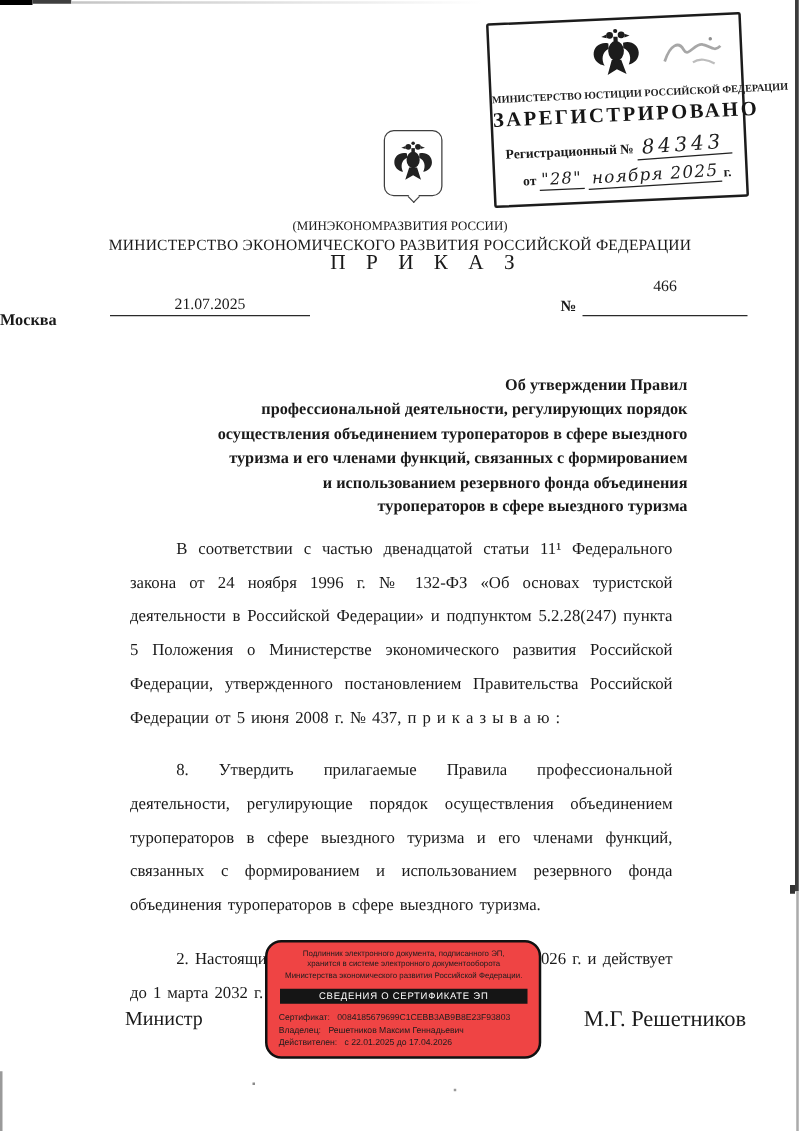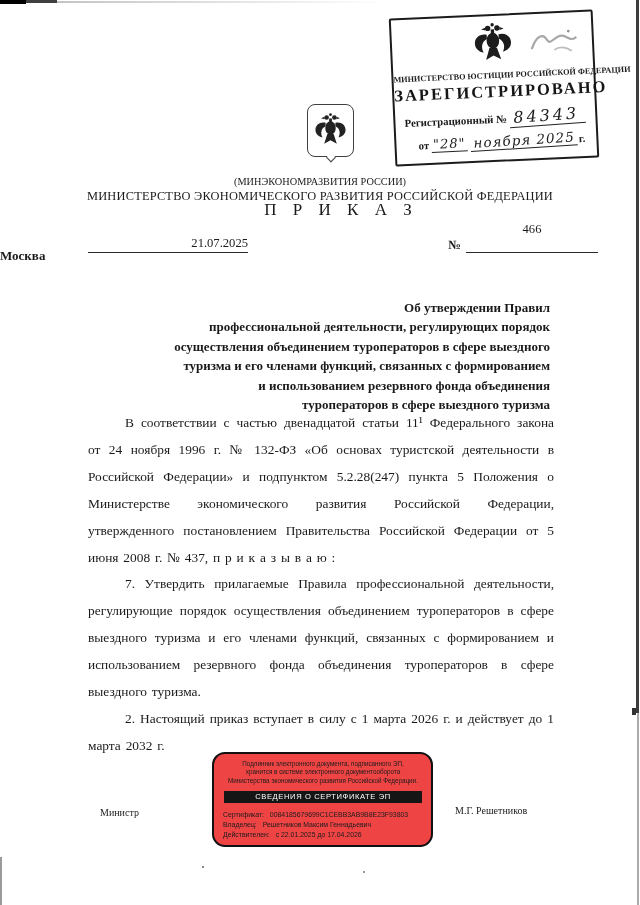--- a/index.html
+++ b/index.html
@@ -78,21 +78,21 @@
   }
   .hdr-doctype {
     position:absolute; left:0; top:200px; width:100%; text-align:center;
     font-size:17px; font-weight:normal; letter-spacing:6px;margin-left:21px;
   }
   .date-row {
     position:absolute; left:88px; top:222px; width:510px;
     display:flex; justify-content:space-between; align-items:flex-end; font-size:12.6px;
   }
   .date-underlined {
-    display:inline-block; width:160px; text-align:right;
+    display:inline-block; width:160px; text-align:center;
     border-bottom:1.3px solid #2a2a2a; padding-bottom:1px;
   }
   .num-group { display:flex; align-items:flex-end; }
   .num-sign { font-weight:bold; margin-right:5px; }
   .num-underlined {
     display:inline-block; width:132px; text-align:center;
     border-bottom:1.3px solid #2a2a2a; padding-bottom:15px;
   }
   .city {
     position:absolute; left:0; top:248px; width:100%; 
@@ -103,25 +103,25 @@
   .doc-title {
     position:absolute; left:95px; top:298px; width:455px; text-align:right;
     font-size:13px; font-weight:bold; line-height:19.4px; white-space:pre-line;
   }
 
   
   .body-text {
     position:absolute; left:88px; top:410px; width:466px;
     font-size:13.4px; line-height:26.9px; text-align:justify; word-spacing:1.5px;
   }
-  .body-text p { text-indent:37px; margin:0; }
-
-  
-  .sig-position { position:absolute; left:100px; top:807px; font-size:10px; }
-  .sig-name { position:absolute; left:455px; top:805px; width:142px; text-align:left; font-size:10px; }
+  .body-text p { text-indent:37px; margin:16px; }
+
+  
+  .sig-position { position:absolute; left:100px; top:807px; font-size:16px; }
+  .sig-name { position:absolute; left:455px; top:805px; width:142px; text-align:right; font-size:18px; }
 
   
   .esign {
     position:absolute; left:212px; top:752px; width:221px; height:95px;
     border:2.5px solid #111; border-radius:13px; background:#ef4444;
     font-family:"Liberation Sans", sans-serif; color:#1c1c1c;
   }
   .esign-head { position:absolute; left:4px; top:6px; width:210px; text-align:center;
     font-size:6.3px; line-height:8.4px; }
   .esign-bar {
@@ -214,21 +214,21 @@
 
   <div class="doc-title">Об утверждении Правил
 профессиональной деятельности, регулирующих порядок
 осуществления объединением туроператоров в сфере выездного
 туризма и его членами функций, связанных с формированием
 и использованием резервного фонда объединения
 туроператоров в сфере выездного туризма</div>
 
   <div class="body-text">
     <p>В соответствии с частью двенадцатой статьи 11¹ Федерального закона от 24 ноября 1996 г. № 132-ФЗ «Об основах туристской деятельности в Российской Федерации» и подпунктом 5.2.28(247) пункта 5 Положения о Министерстве экономического развития Российской Федерации, утвержденного постановлением Правительства Российской Федерации от 5 июня 2008 г. № 437, п р и к а з ы в а ю :</p>
-    <p>7. Утвердить прилагаемые Правила профессиональной деятельности, регулирующие порядок осуществления объединением туроператоров в сфере выездного туризма и его членами функций, связанных с формированием и использованием резервного фонда объединения туроператоров в сфере выездного туризма.</p>
+    <p>8. Утвердить прилагаемые Правила профессиональной деятельности, регулирующие порядок осуществления объединением туроператоров в сфере выездного туризма и его членами функций, связанных с формированием и использованием резервного фонда объединения туроператоров в сфере выездного туризма.</p>
     <p>2. Настоящий приказ вступает в силу с 1 марта 2026 г. и действует до 1 марта 2032 г.</p>
   </div>
 
   <div class="sig-position">Министр</div>
   <div class="sig-name">М.Г. Решетников</div>
 
   <div class="esign">
     <div class="esign-head">
       <div>Подлинник электронного документа, подписанного ЭП,</div>
       <div>хранится в системе электронного документооборота</div>

